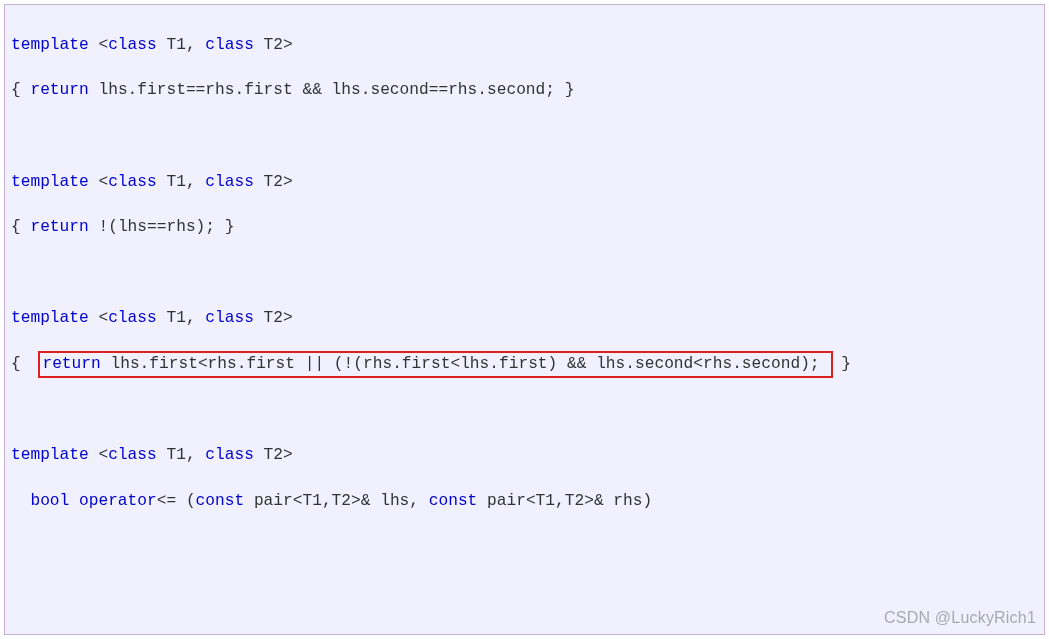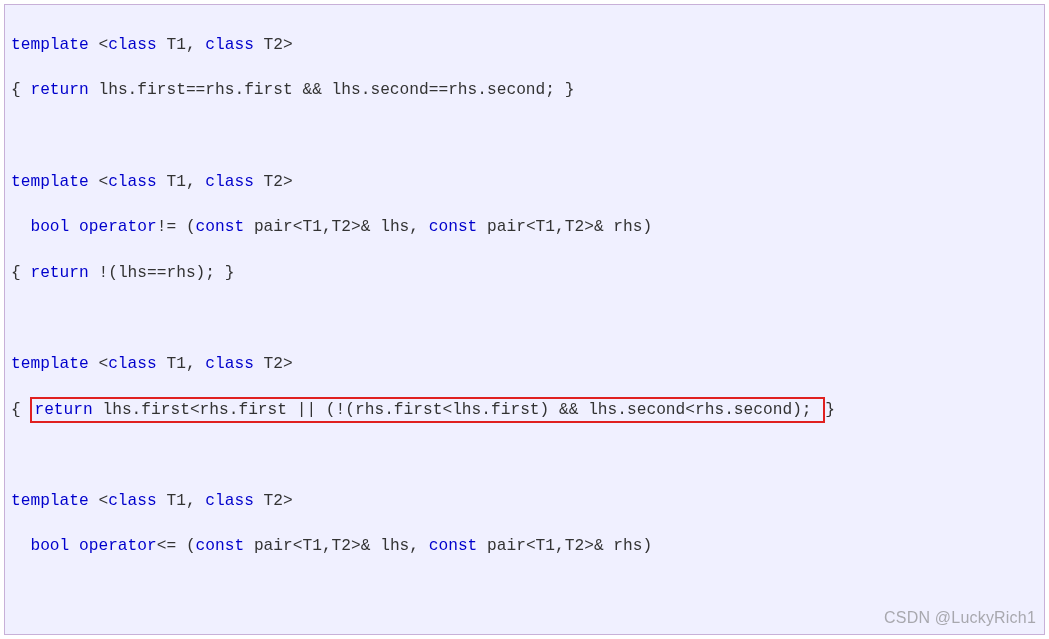--- a/index.html
+++ b/index.html
@@ -29,42 +29,41 @@
     overflow: hidden;
   }
   .line { display: block; height: 22.8px; }
   .blank { display: block; height: 22.8px; }
   .kw   { color: #0000cc; }
   .plain{ color: #333; }
   .hlwrap {
     display: inline-block;
     border: 2px solid #e02020;
     padding: 0 2px;
-    margin: -2px 0;
+    margin: -2px 8px;
   }
   .watermark {
     position: absolute;
     right: 8px;
     bottom: 4px;
     font-size: 16px;
     color: rgba(120,120,120,0.6);
     font-family: Arial, sans-serif;
     letter-spacing: 0.2px;
     pointer-events: none;
   }
 </style>
 </head>
 <body>
 
 <div class="code-box">
 <span class="line"><span class="kw">template</span><span class="plain"> &lt;</span><span class="kw">class</span><span class="plain"> T1, </span><span class="kw">class</span><span class="plain"> T2&gt;</span></span>
 <span class="line"><span class="plain">{ </span><span class="kw">return</span><span class="plain"> lhs.first==rhs.first &amp;&amp; lhs.second==rhs.second; }</span></span>
 <span class="blank"></span>
 <span class="line"><span class="kw">template</span><span class="plain"> &lt;</span><span class="kw">class</span><span class="plain"> T1, </span><span class="kw">class</span><span class="plain"> T2&gt;</span></span>
-<span class="line"><span class="plain">  </span><span class="kw">bool</span><span class="plain"> </span><span class="kw">operator</span><span class="plain">!= (</span><span class="kw">const</span><span class="plain"> pair&lt;T1,T2&gt;&amp; lhs, </span><span class="kw">const</span><span class="plain"> pair&lt;T1,T2&gt;&amp; rhs)</span></span>
 <span class="line"><span class="plain">{ </span><span class="kw">return</span><span class="plain"> !(lhs==rhs); }</span></span>
 <span class="blank"></span>
 <span class="line"><span class="kw">template</span><span class="plain"> &lt;</span><span class="kw">class</span><span class="plain"> T1, </span><span class="kw">class</span><span class="plain"> T2&gt;</span></span>
 <span class="line"><span class="plain">{ </span><span class="hlwrap"><span class="kw">return</span><span class="plain"> lhs.first&lt;rhs.first || (!(rhs.first&lt;lhs.first) &amp;&amp; lhs.second&lt;rhs.second); </span></span><span class="plain">}</span></span>
 <span class="blank"></span>
 <span class="line"><span class="kw">template</span><span class="plain"> &lt;</span><span class="kw">class</span><span class="plain"> T1, </span><span class="kw">class</span><span class="plain"> T2&gt;</span></span>
 <span class="line"><span class="plain">  </span><span class="kw">bool</span><span class="plain"> </span><span class="kw">operator</span><span class="plain">&lt;= (</span><span class="kw">const</span><span class="plain"> pair&lt;T1,T2&gt;&amp; lhs, </span><span class="kw">const</span><span class="plain"> pair&lt;T1,T2&gt;&amp; rhs)</span></span>
 
 
 

